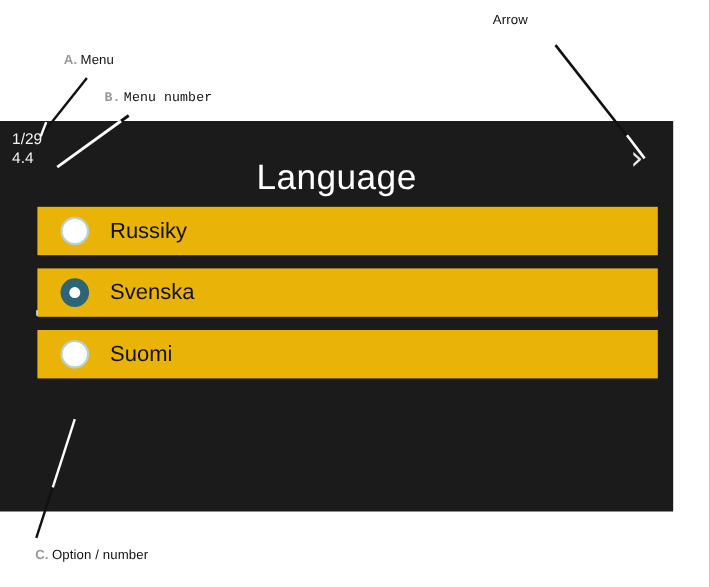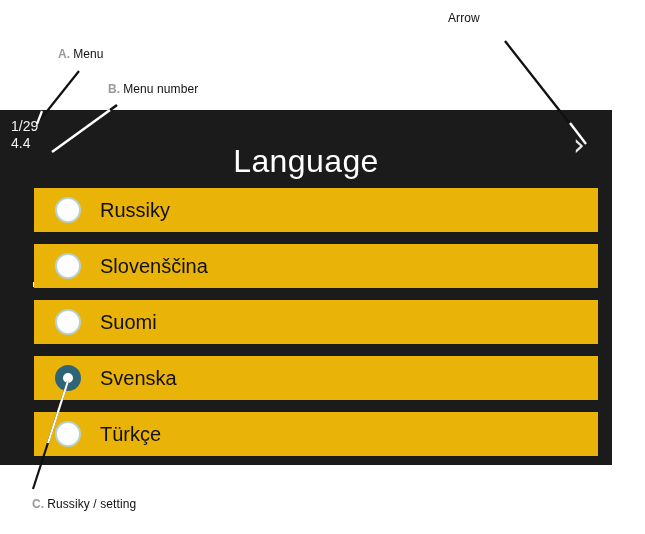--- a/index.html
+++ b/index.html
@@ -24,21 +24,21 @@
     font-size: 12px;
     color: #111111;
     letter-spacing: 0.1px;
   }
   .callout .tag {
     color: #9a9a9a;
     font-weight: bold;
     margin-right: 3px;
   }
   #callout-a { left: 58px;  top: 47px; }
-  #callout-b { left: 108px;  top: 82px; }
+  #callout-b { left: 95px;  top: 82px; font-family: Liberation Mono, monospace; }
   #callout-c { left: 32px;  top: 497px; }
   #callout-arrow { left: 448px; top: 11px; }
 
   
   #pointer-layer {
     position: absolute;
     left: 0; top: 0;
     width: 645px;
     height: 534px;
     pointer-events: none;
@@ -162,49 +162,41 @@
   </div>
 
   <div id="title-separator"></div>
 
   <div id="option-list">
 
   <div class="option-row">
         <span class="radio"></span>
         <span class="option-label">Russiky</span>
       </div>
-      <div class="option-row">
-        <span class="radio"></span>
-        <span class="option-label">Slovenščina</span>
-      </div>
-      <div class="option-row">
-        <span class="radio"></span>
-        <span class="option-label">Suomi</span>
-      </div>
       <div class="option-row selected">
         <span class="radio"></span>
         <span class="option-label">Svenska</span>
       </div>
       <div class="option-row">
         <span class="radio"></span>
-        <span class="option-label">Türkçe</span>
+        <span class="option-label">Suomi</span>
       </div>
     </div>
 </div>
 
 <div class="callout" id="callout-a">
   <span class="tag">A.</span><span>Menu</span>
 </div>
 
 <div class="callout" id="callout-b">
   <span class="tag">B.</span><span>Menu number</span>
 </div>
 
 <div class="callout" id="callout-c">
-  <span class="tag">C.</span><span>Russiky / setting</span>
+  <span class="tag">C.</span><span>Option / number</span>
 </div>
 
 <div class="callout" id="callout-arrow">
   <span>Arrow</span>
 </div>
 
 <svg id="pointer-layer" viewBox="0 0 645 534" xmlns="http://www.w3.org/2000/svg">
 
   <line x1="79" y1="71" x2="40" y2="120" stroke="#111111" stroke-width="2.2"></line>
   <line x1="42" y1="111" x2="37" y2="124" stroke="#ffffff" stroke-width="2.2"></line>

